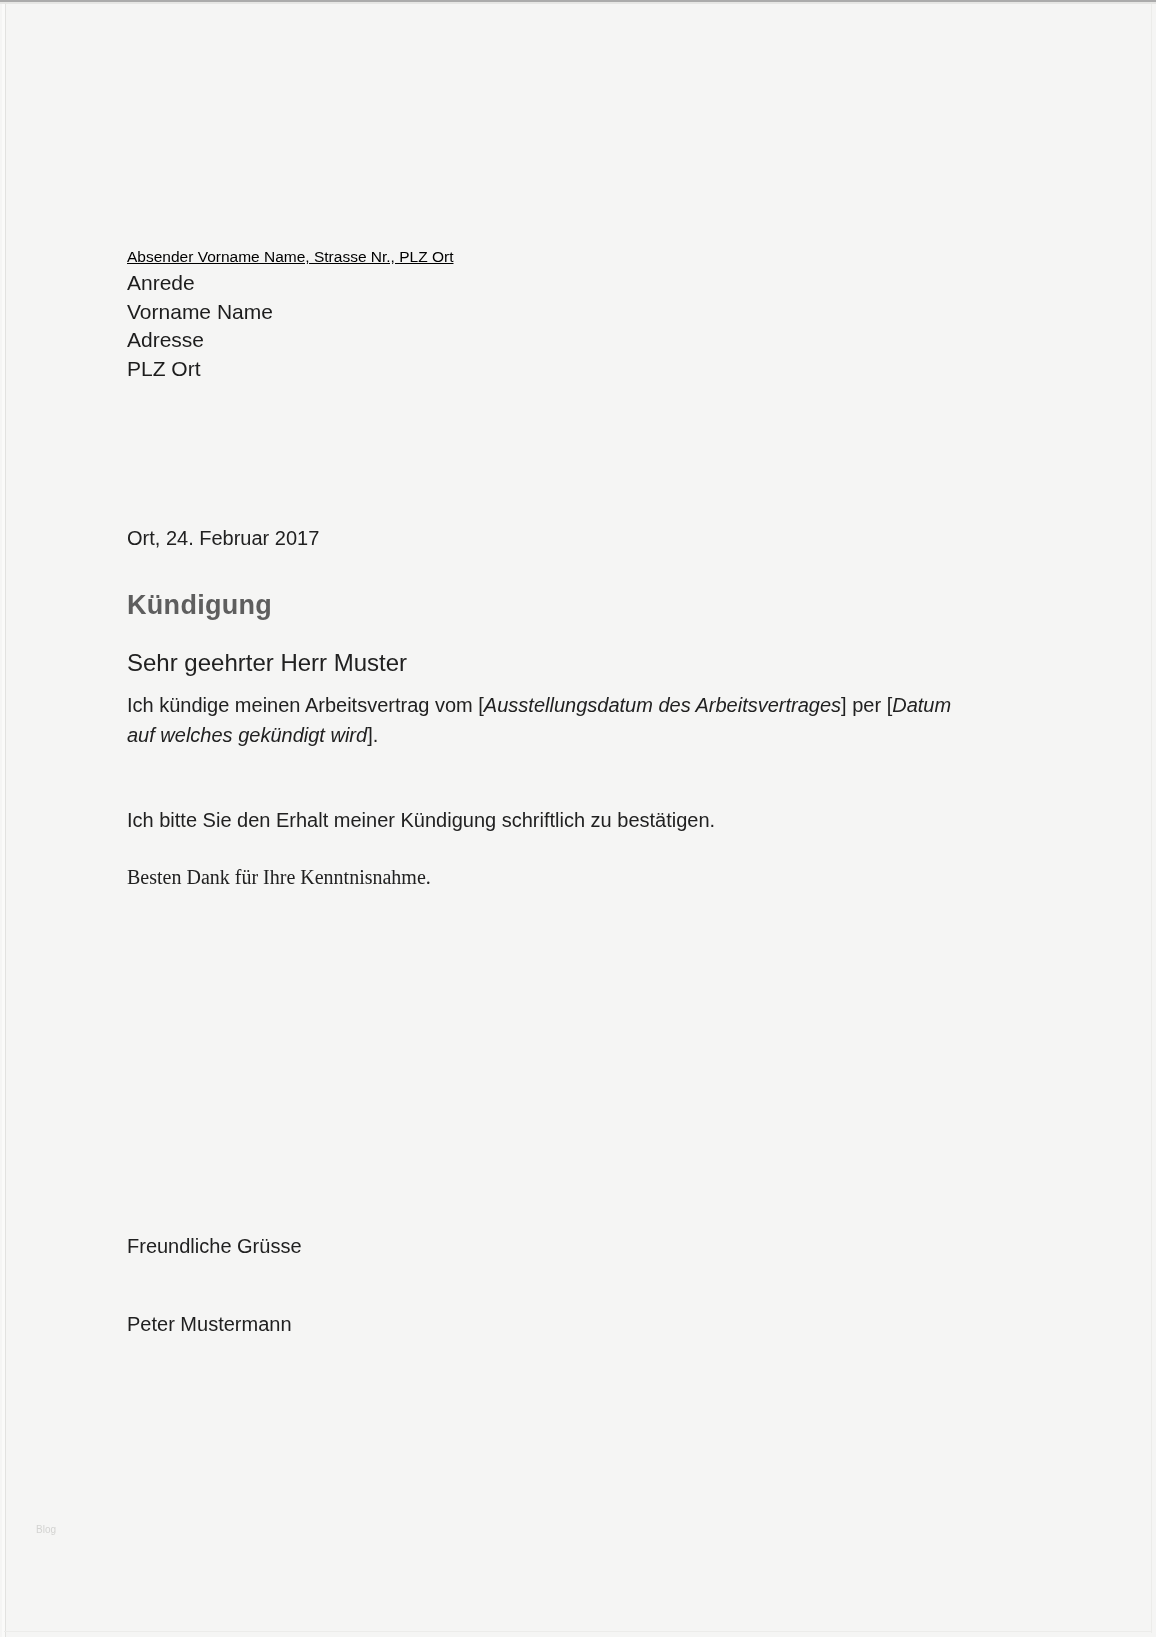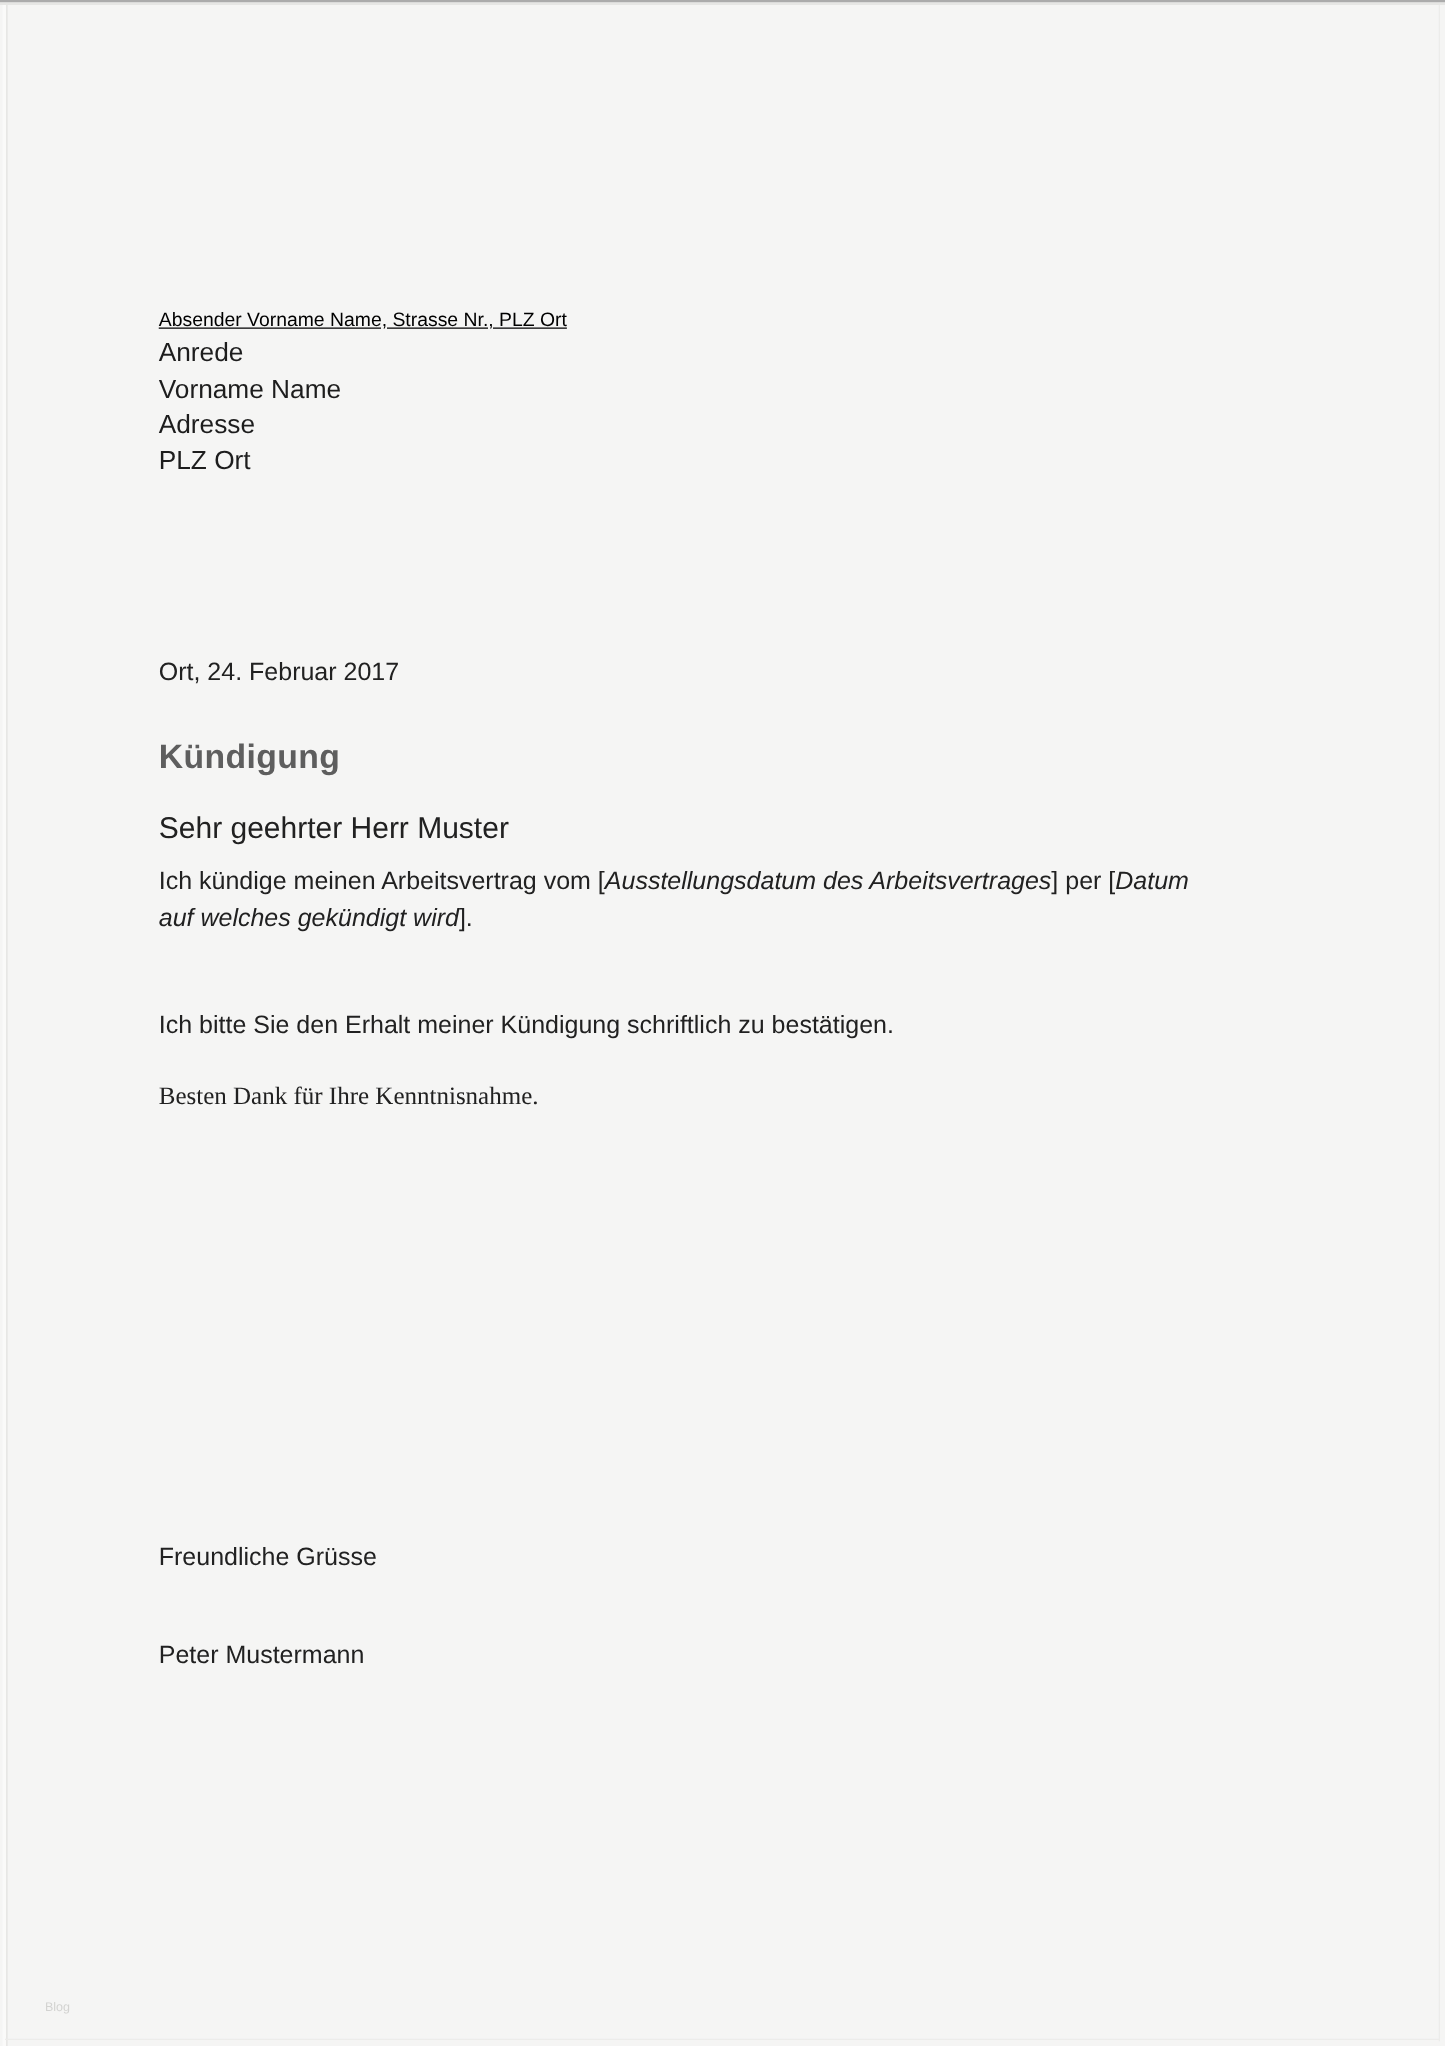--- a/index.html
+++ b/index.html
@@ -68,21 +68,21 @@
   .closing {
     left: 127px; top: 1191px;
     font-size: 20px;
     margin-top: 44px;
   }
   .signature {
     left: 127px; top: 1313px;
     font-size: 20px;
   }
   .watermark {
-    left: 36px; top: 1601px;
+    left: 36px; top: 1524px;
     font-size: 10px;
     color: #d3d3d1;
   }
   .it { font-style: italic; }
 </style>
 </head>
 <body>
 
 <div class="edge-top"></div>
 <div class="edge-top2"></div>

